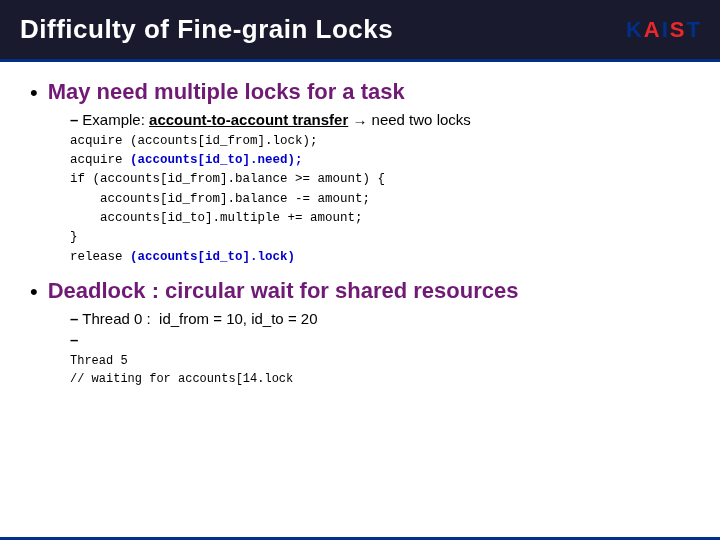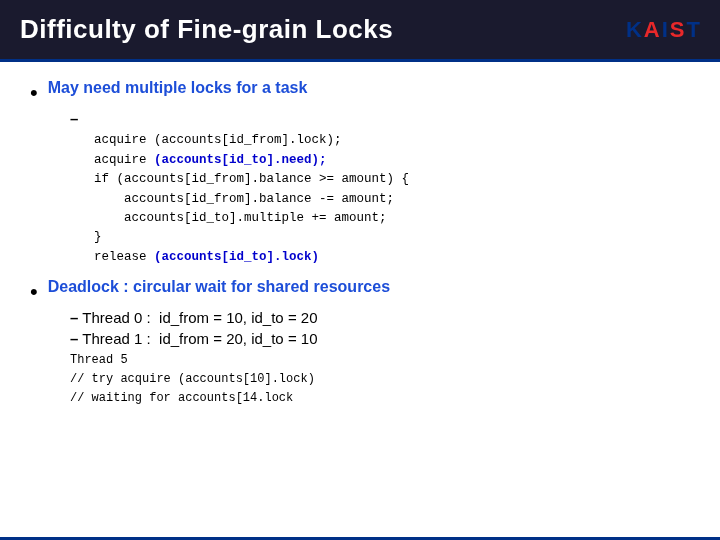--- a/index.html
+++ b/index.html
@@ -84,23 +84,23 @@
     }
 
     .bullet-dot {
       font-size: 22px;
       color: #000;
       line-height: 1.2;
       margin-top: 2px;
     }
 
     .bullet-text {
-      font-size: 16px;
-      font-weight: bold;
-      color: #1d4ed8;
+      font-size: 22px;
+      font-weight: bold;
+      color: #701a75;
       line-height: 1.3;
       font-family: Arial, sans-serif;
     }
 
     
     .sub-bullet {
       margin-left: 40px;
       margin-bottom: 4px;
       font-size: 15px;
       color: #000;
@@ -125,21 +125,20 @@
       margin-left: 40px;
       font-family: 'Courier New', Courier, monospace;
       font-size: 12.5px;
       line-height: 1.55;
       color: #000;
     }
 
     .code-line {
       display: block;
       white-space: pre;
-      margin-left: 24px;
     }
 
     .code-blue {
       color: #0000cc;
       font-weight: bold;
     }
 
     .code-normal {
       color: #000000;
     }
@@ -195,20 +194,23 @@
   <div class="content">
 
     <div class="bullet-section">
       <div class="bullet-main">
         <span class="bullet-dot">•</span>
         <span class="bullet-text">May need multiple locks for a task</span>
       </div>
 
       <div class="sub-bullet">
         <span class="sub-bullet-dash">–</span>
+        <span class="sub-bullet-text">
+          Example: <span style="text-decoration:underline; font-weight:bold;">account-to-account transfer</span> → need two locks
+        </span>
       </div>
 
       <div class="code-block">
         <span class="code-line"><span class="code-normal">acquire </span><span class="code-normal">(accounts[id_from].lock);</span></span>
         <span class="code-line"><span class="code-normal">acquire </span><span class="code-blue">(accounts[id_to].need);</span></span>
         <span class="code-line"><span class="code-normal">if (accounts[id_from].balance &gt;= amount) {</span></span>
         <span class="code-line"><span class="code-normal">    accounts[id_from].balance -= amount;</span></span>
         <span class="code-line"><span class="code-normal">    accounts[id_to].multiple += amount;</span></span>
         <span class="code-line"><span class="code-normal">}</span></span>
         <span class="code-line"><span class="code-normal">release </span><span class="code-blue">(accounts[id_to].lock)</span></span>
@@ -221,27 +223,25 @@
         <span class="bullet-text">Deadlock : circular wait for shared resources</span>
       </div>
 
       <div class="sub-bullet">
         <span class="sub-bullet-dash">–</span>
         <span class="sub-bullet-text">Thread 0 :&nbsp; id_from = 10, id_to = 20</span>
       </div>
 
       <div class="sub-bullet">
         <span class="sub-bullet-dash">–</span>
-        <span class="sub-bullet-text">Thread 1 :&nbsp; id_from = 20, id_to = 10</span>
       </div>
 
       <div class="code-two-col">
         <div class="code-col">
           <span class="code-col-line">Thread 5</span>
-          <span class="code-col-line">// try acquire (accounts[10].lock)</span>
           <span class="code-col-line">// waiting for accounts[14.lock</span>
         </div>
       </div>
     </div>
 
   </div>
 
   <div class="footer-line"></div>
 
 </div>

